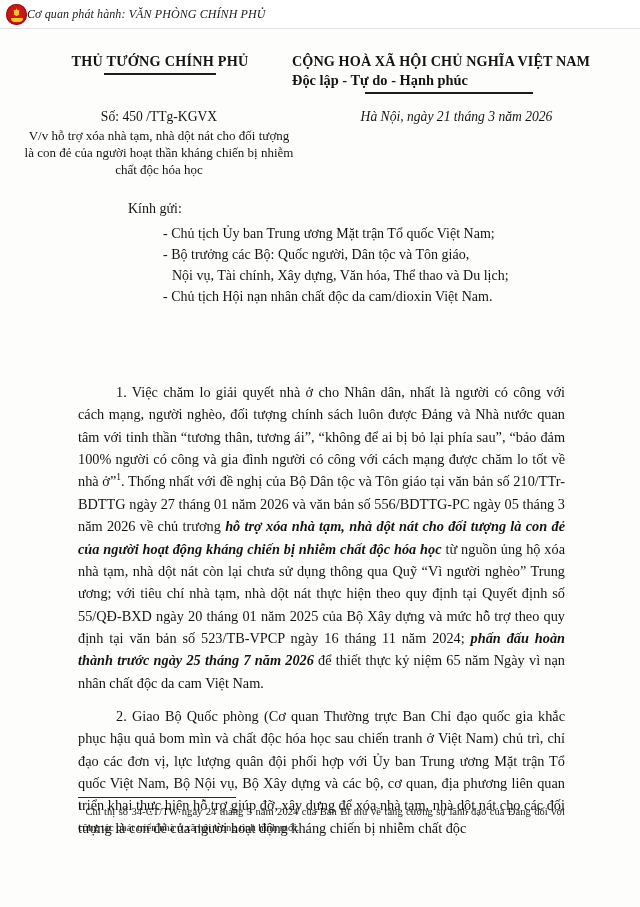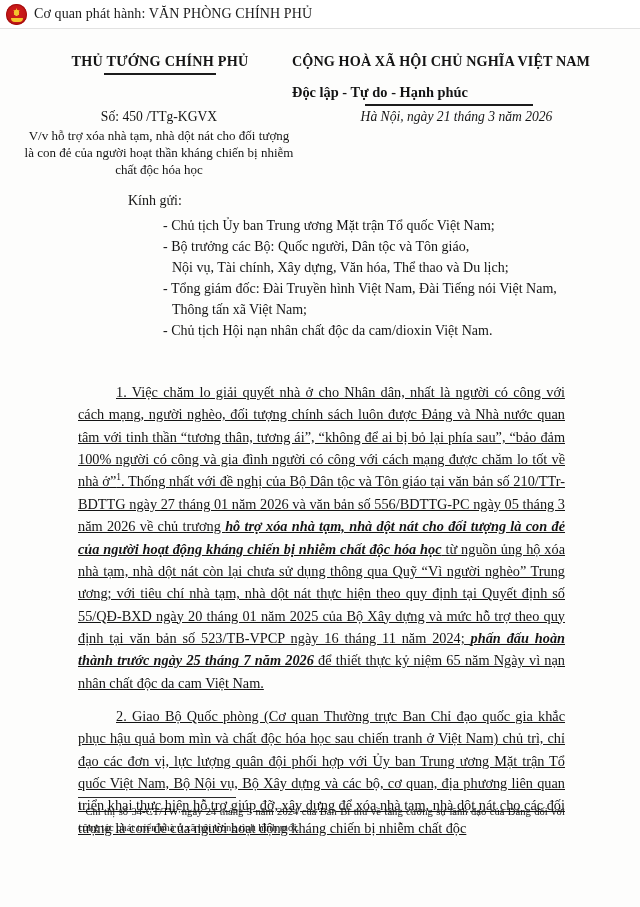--- a/index.html
+++ b/index.html
@@ -51,26 +51,26 @@
   .emblem::after {
     content: "";
     position: absolute;
     left: 50%; bottom: 13%;
     width: 12px; height: 4px;
     margin-left: -6px;
     background: #f5c62c;
     border-radius: 0 0 6px 6px;
   }
   .banner-text {
-    font-size: 14px;
+    font-size: 12px;
     font-family: "Liberation Serif", "DejaVu Serif", serif;
     color: #1b1b1b;
-    margin-left: 7px;
     white-space: nowrap;
     letter-spacing: .1px;
+    font-style: italic;
   }
 
   
   .page {
     position: absolute;
     top: 29px; left: 0;
     width: 640px;
     height: 878px;
     background: #fdfdfc;
     box-sizing: border-box;
@@ -111,21 +111,21 @@
   .rule-right { width: 168px; }
   .nation {
     font-size: 14.2px;
     font-weight: bold;
     letter-spacing: .1px;
     white-space: nowrap;
   }
   .motto {
     font-size: 14.4px;
     font-weight: bold;
-    margin-top: 14px;
+    margin-top: 2px;
     white-space: nowrap;
   }
 
   
   .meta {
     position: absolute;
     top: 80px;
     left: 0;
     width: 640px;
     display: flex;
@@ -154,21 +154,21 @@
   }
   .place-date {
     font-size: 13.6px;
     font-style: italic;
     white-space: nowrap;
   }
 
   
   .recipients {
     position: absolute;
-    top: 164px;
+    top: 172px;
     left: 0;
     width: 640px;
   }
   .kinh-gui {
     font-size: 14px;
     margin-left: 128px;
   }
   .rcpt-list {
     margin-top: 6px;
     margin-left: 163px;
@@ -189,21 +189,20 @@
     width: 487px;
   }
   .para {
     font-size: 14.3px;
     line-height: 1.565;
     text-align: justify;
     text-justify: inter-word;
     text-indent: 38px;
     margin: 0 0 11px 0;
     hyphens: none;
-    text-decoration: underline;
   }
   .para b, .para .bi {
     font-weight: bold;
     font-style: italic;
   }
   sup.fn {
     font-size: 9.5px;
     vertical-align: super;
     line-height: 0;
   }
@@ -263,22 +262,20 @@
       <div class="place-date">Hà Nội, ngày 21 tháng 3 năm 2026</div>
     </div>
   </div>
 
   <div class="recipients">
     <div class="kinh-gui">Kính gửi:</div>
     <div class="rcpt-list">
       <div class="rcpt">- Chủ tịch Ủy ban Trung ương Mặt trận Tổ quốc Việt Nam;</div>
       <div class="rcpt">- Bộ trưởng các Bộ: Quốc người, Dân tộc và Tôn giáo,
 Nội vụ, Tài chính, Xây dựng, Văn hóa, Thể thao và Du lịch;</div>
-      <div class="rcpt">- Tổng giám đốc: Đài Truyền hình Việt Nam, Đài Tiếng nói Việt Nam,
-Thông tấn xã Việt Nam;</div>
       <div class="rcpt">- Chủ tịch Hội nạn nhân chất độc da cam/dioxin Việt Nam.</div>
     </div>
   </div>
 
   <div class="body">
     <p class="para"><span>1. Việc chăm lo giải quyết nhà ở cho Nhân dân, nhất là người có công với cách mạng, người nghèo, đối tượng chính sách luôn được Đảng và Nhà nước quan tâm với tinh thần “tương thân, tương ái”, “không để ai bị bỏ lại phía sau”, “bảo đảm 100% người có công và gia đình người có công với cách mạng được chăm lo tốt về nhà ở”</span><sup class="fn">1</sup><span>. Thống nhất với đề nghị của Bộ Dân tộc và Tôn giáo tại văn bản số 210/TTr-BDTTG ngày 27 tháng 01 năm 2026 và văn bản số 556/BDTTG-PC ngày 05 tháng 3 năm 2026 về chủ trương </span><span class="bi">hỗ trợ xóa nhà tạm, nhà dột nát cho đối tượng là con đẻ của người hoạt động kháng chiến bị nhiễm chất độc hóa học</span><span> từ nguồn ủng hộ xóa nhà tạm, nhà dột nát còn lại chưa sử dụng thông qua Quỹ “Vì người nghèo” Trung ương; với tiêu chí nhà tạm, nhà dột nát thực hiện theo quy định tại Quyết định số 55/QĐ-BXD ngày 20 tháng 01 năm 2025 của Bộ Xây dựng và mức hỗ trợ theo quy định tại văn bản số 523/TB-VPCP ngày 16 tháng 11 năm 2024; </span><span class="bi">phấn đấu hoàn thành trước ngày 25 tháng 7 năm 2026</span><span> để thiết thực kỷ niệm 65 năm Ngày vì nạn nhân chất độc da cam Việt Nam.</span></p>
     <p class="para">2. Giao Bộ Quốc phòng (Cơ quan Thường trực Ban Chỉ đạo quốc gia khắc phục hậu quả bom mìn và chất độc hóa học sau chiến tranh ở Việt Nam) chủ trì, chỉ đạo các đơn vị, lực lượng quân đội phối hợp với Ủy ban Trung ương Mặt trận Tổ quốc Việt Nam, Bộ Nội vụ, Bộ Xây dựng và các bộ, cơ quan, địa phương liên quan triển khai thực hiện hỗ trợ giúp đỡ, xây dựng để xóa nhà tạm, nhà dột nát cho các đối tượng là con đẻ của người hoạt động kháng chiến bị nhiễm chất độc</p>
   </div>
 
   <div class="footnote-area">

